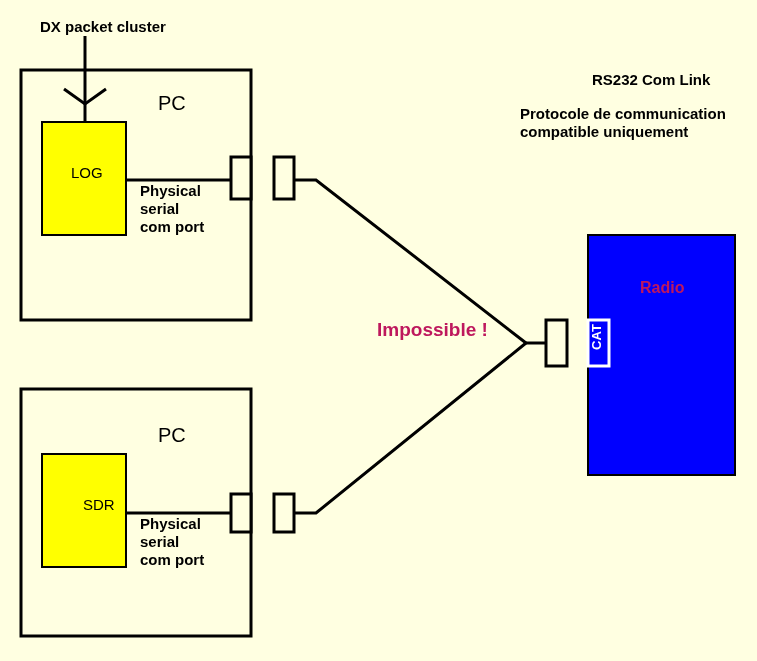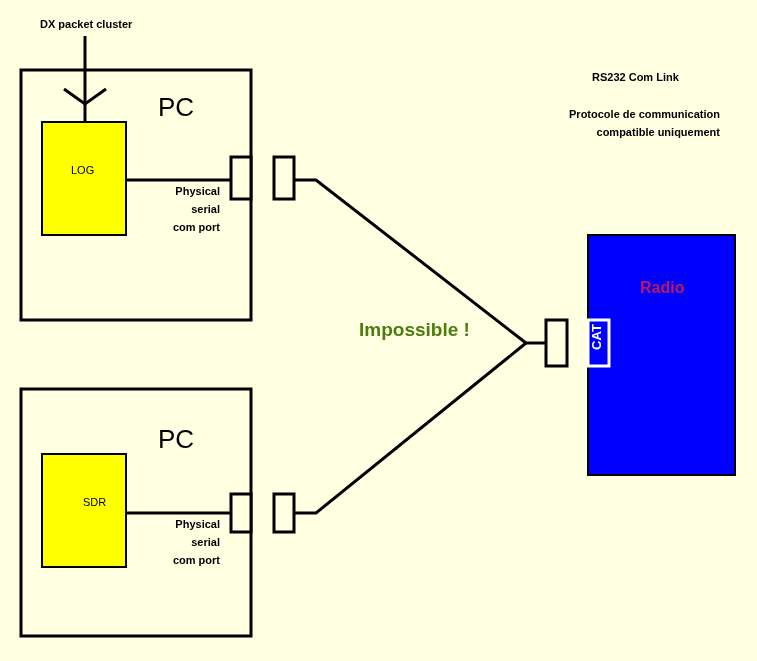--- a/index.html
+++ b/index.html
@@ -1,22 +1,22 @@
 <!DOCTYPE html>
 <html><head>
   <meta charset="utf-8">
   <style>
     html, body { margin: 0; padding: 0; }
     body { width: 757px; height: 661px; background: #FFFFE1; position: relative; overflow: hidden;
            font-family: "Liberation Sans", sans-serif; }
     svg { position: absolute; left: 0; top: 0; }
     .t { position: absolute; font-family: "Liberation Sans", sans-serif; color: #000; white-space: nowrap; }
-    .bold { font-weight: bold; font-size: 11px; }
-    .center { text-align: right; }
-    .pc { font-size: 26px; }
+    .bold { font-weight: bold; font-size: 15px; }
+    .center { text-align: left; }
+    .pc { font-size: 20px; }
     .multi { line-height: 18px; }
   </style>
 </head>
 <body>
 
 <svg width="757" height="661">
 
   <rect x="21" y="70" width="230" height="250" fill="none" stroke="#000" stroke-width="3"></rect>
   <line x1="85" y1="36" x2="85" y2="122" stroke="#000" stroke-width="3"></line>
   <polyline points="64,89 85,104 106,89" fill="none" stroke="#000" stroke-width="3"></polyline>
@@ -58,13 +58,13 @@
   <div>com port</div>
 </div>
 
 <div class="t bold" style="left:592px; top:71px;">RS232 Com Link</div>
 <div class="t bold center multi" style="left:520px; top:105px; width:200px;">
   <div>Protocole de communication</div>
   <div>compatible uniquement</div>
 </div>
 
 <div class="t" style="left:640px; top:279px; color:#be185d; font-weight:bold; font-size:16px;">Radio</div>
-<div class="t" style="left:359px; top:319px; color:#4d7c0f; font-weight:bold; font-size:19px;text-align:center;">Impossible !</div>
+<div class="t" style="left:377px; top:319px; color:#be185d; font-weight:bold; font-size:19px;text-align:center;">Impossible !</div>
 
 </body></html>

